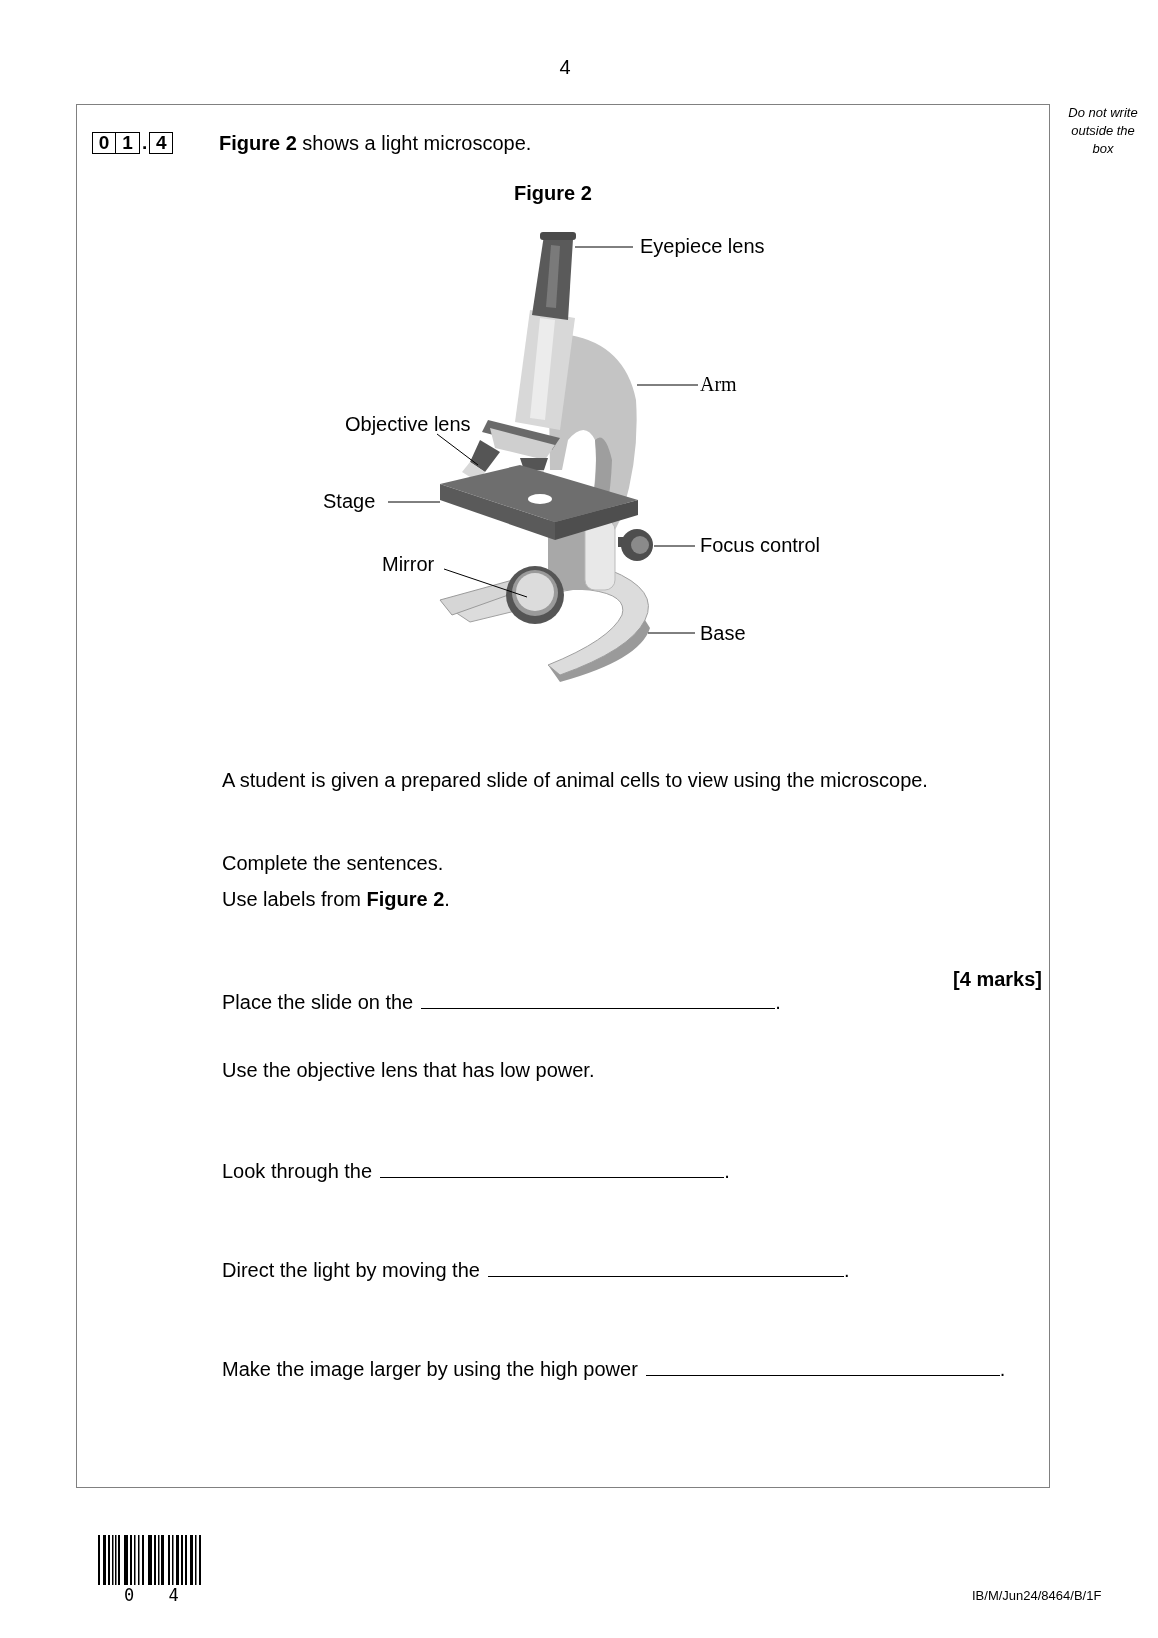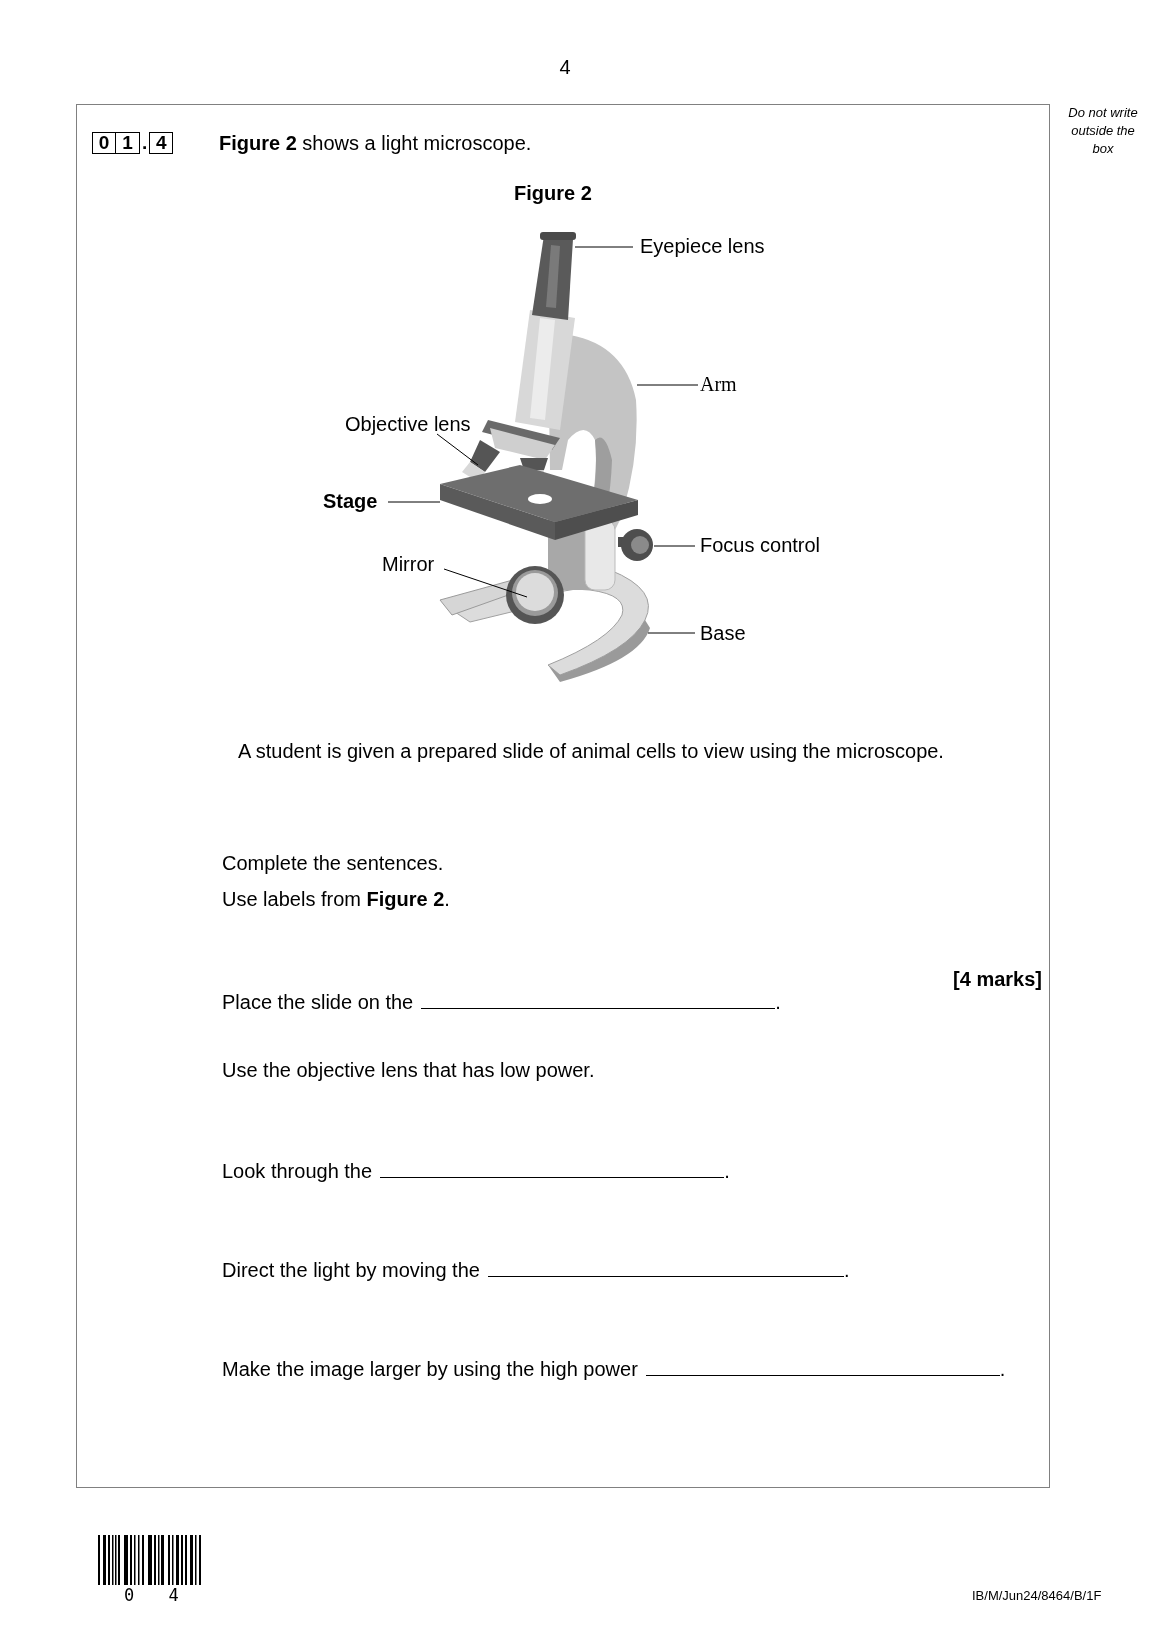--- a/index.html
+++ b/index.html
@@ -91,26 +91,26 @@
   <line x1="437" y1="434" x2="478" y2="465" stroke="#000" stroke-width="1"></line>
   <line x1="388" y1="502" x2="440" y2="502" stroke="#000" stroke-width="1"></line>
   <line x1="654" y1="546" x2="695" y2="546" stroke="#000" stroke-width="1"></line>
   <line x1="444" y1="569" x2="527" y2="597" stroke="#000" stroke-width="1"></line>
   <line x1="648" y1="633" x2="695" y2="633" stroke="#000" stroke-width="1"></line>
 </svg>
 
 <div class="abs fig-label" style="left:640px; top:235px;">Eyepiece lens</div>
 <div class="abs fig-label" style="left:700px; top:373px;font-family:Liberation Serif, serif;">Arm</div>
 <div class="abs fig-label" style="left:297px; top:413px;margin-left:48px;">Objective lens</div>
-<div class="abs fig-label" style="left:323px; top:490px;font-weight:bold;">Stage</div>
+<div class="abs fig-label" style="left:323px; top:490px;">Stage</div>
 <div class="abs fig-label" style="left:700px; top:534px;">Focus control</div>
 <div class="abs fig-label" style="left:382px; top:553px;">Mirror</div>
 <div class="abs fig-label" style="left:700px; top:622px;">Base</div>
 
-<div class="abs txt" style="left:222px; top:739px;margin-left:16px;">A student is given a prepared slide of animal cells to view using the microscope.</div>
+<div class="abs txt" style="left:222px; top:768px;">A student is given a prepared slide of animal cells to view using the microscope.</div>
 <div class="abs txt" style="left:222px; top:839px;margin-top:12px;">Complete the sentences.</div>
 <div class="abs txt" style="left:222px; top:887px;">
   <span>Use labels from </span><b>Figure 2</b><span>.</span>
 </div>
 <div class="abs marks">[4 marks]</div>
 
 <div class="abs txt" style="left:222px; top:988px;">
   <span>Place the slide on the</span><span class="blank" style="width:354px;"></span><span>.</span>
 </div>
 

